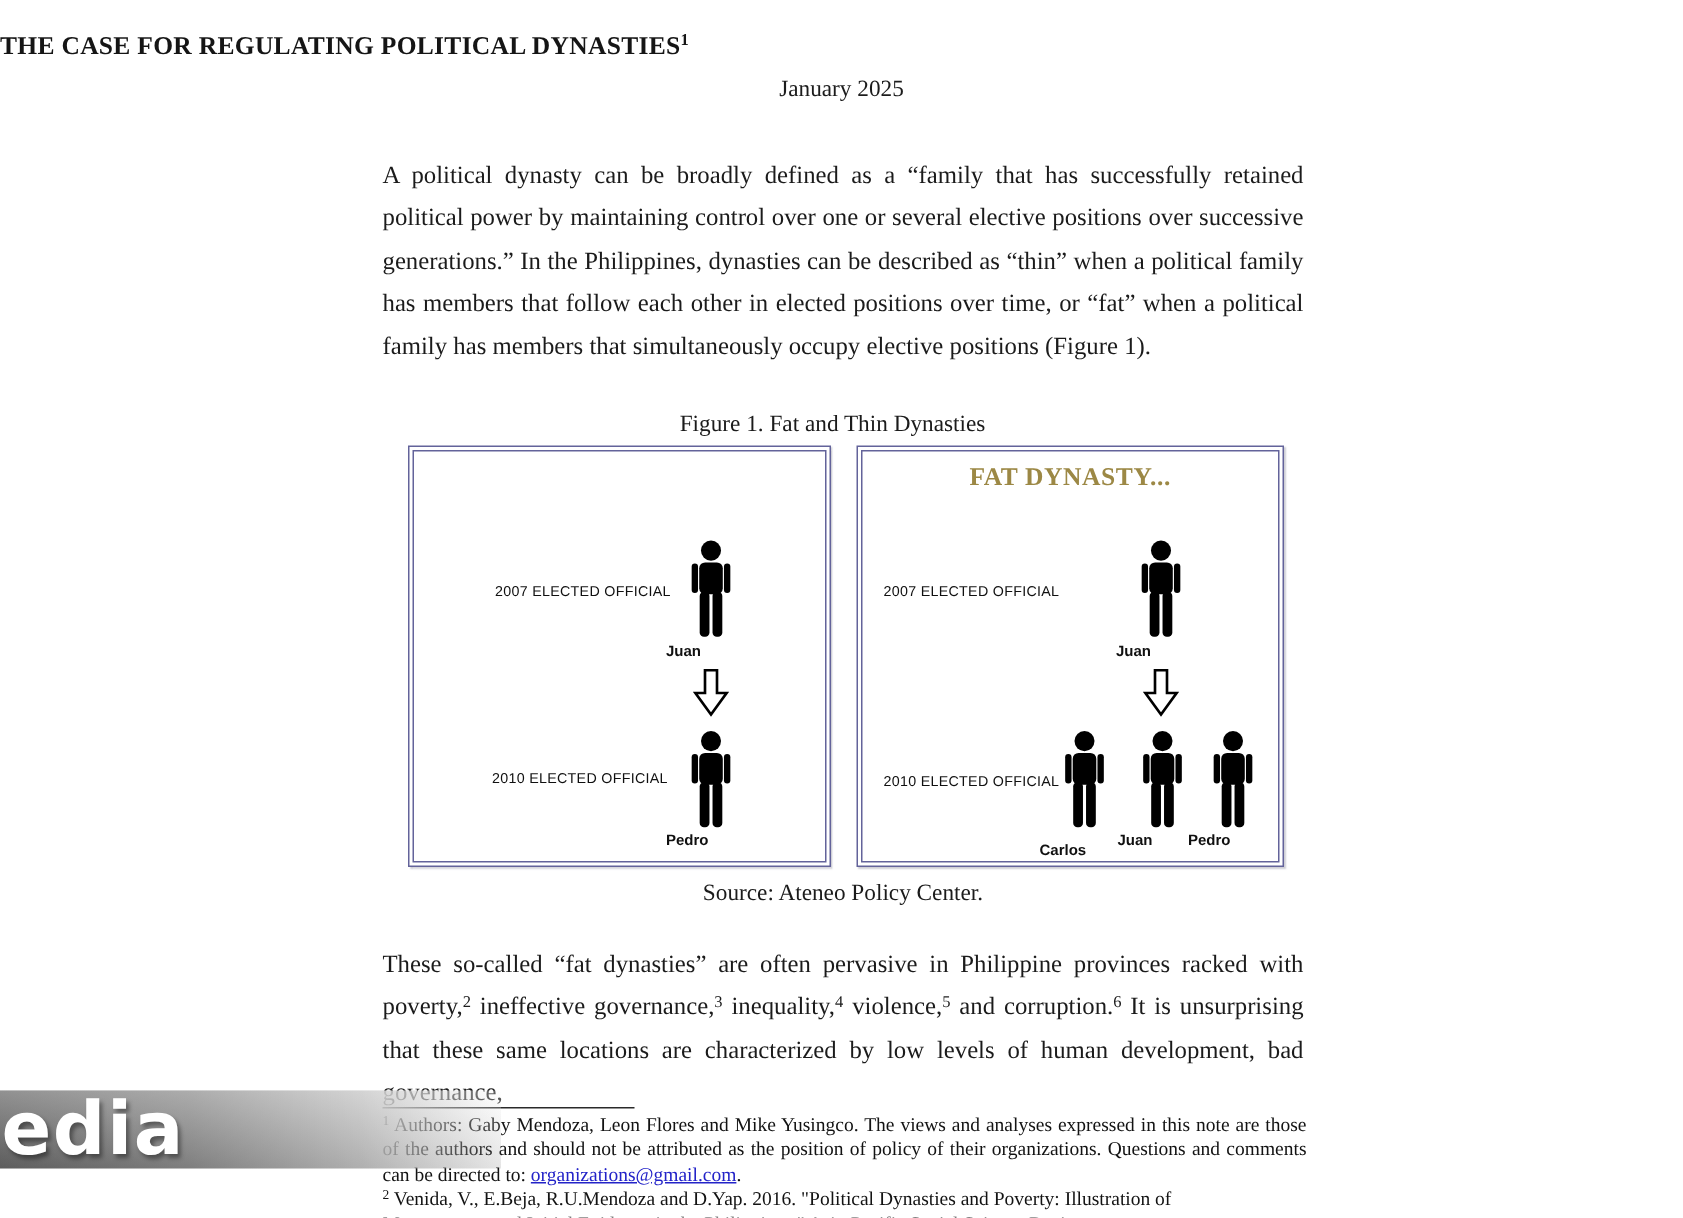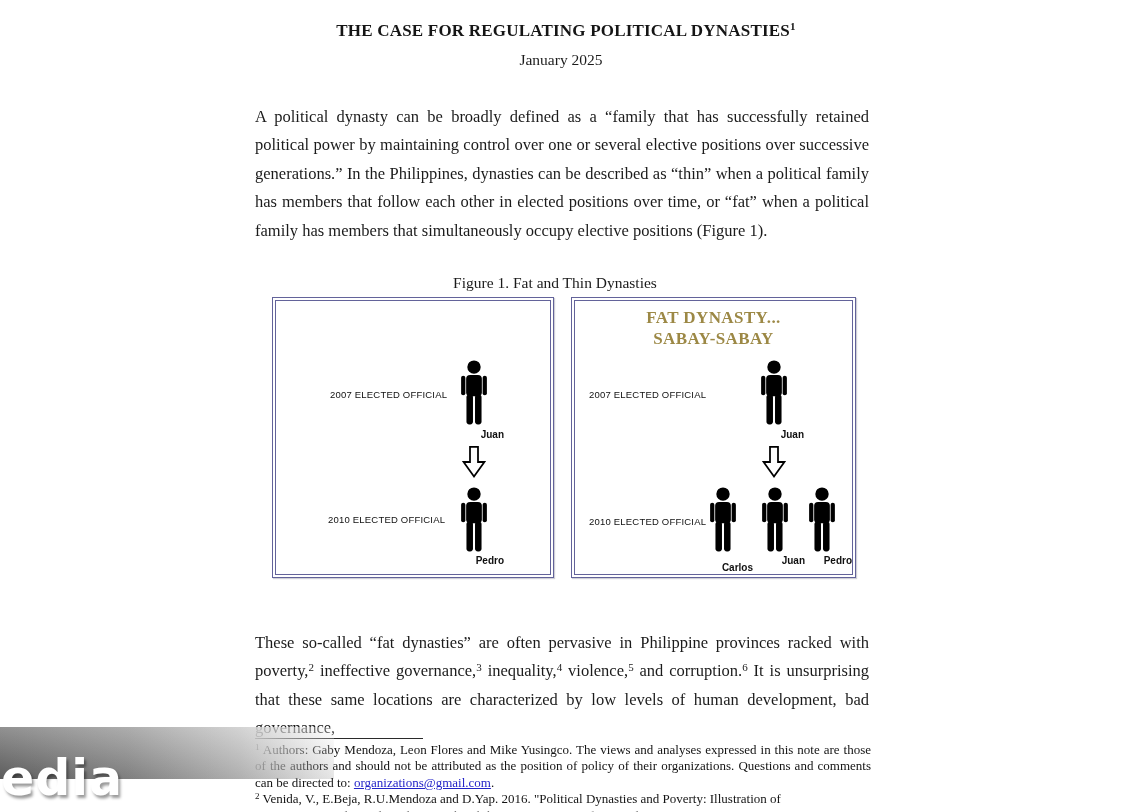--- a/index.html
+++ b/index.html
@@ -6,22 +6,22 @@
   body {
     width:1122px; height:812px; position:relative; overflow:hidden;
     background:#ffffff;
     font-family:"Liberation Serif", serif;
     color:#1c1c1c;
   }
   .page { position:absolute; inset:0; background:#fff; }
 
   
   .doc-title {
-    position:absolute; top:21px; left:0; width:1084px; text-align:center;
-    font-size:17px; font-weight:bold; letter-spacing:0.2px; color:#151515;padding-left:24px;
+    position:absolute; top:21px; left:0; width:1084px; text-align:left;
+    font-size:17px; font-weight:bold; letter-spacing:0.2px; color:#151515;
   }
   .doc-title sup { font-size:11px; line-height:0; vertical-align:6px; }
   .doc-date {
     position:absolute; top:51px; left:0; width:1122px; text-align:center;
     font-size:15.5px; color:#1c1c1c;
   }
 
   
   .para {
     position:absolute; left:255px; width:614px;
@@ -50,21 +50,21 @@
     font-size:17px; line-height:21px; letter-spacing:0.4px; color:#9c8845;
   }
   .row-label {
     position:absolute; font-family:"Liberation Sans", sans-serif;
     font-weight:normal; font-size:9.5px; letter-spacing:0.2px; color:#101010;
     white-space:nowrap;
   }
   .person { position:absolute; width:36px; height:66px; }
   .person svg { width:100%; height:100%; display:block; }
   .person-name {
-    position:absolute; width:60px; text-align:right;
+    position:absolute; width:60px; text-align:left;
     font-family:"Liberation Sans", sans-serif; font-weight:bold;
     font-size:10px; color:#101010;
   }
   .down-arrow { position:absolute; width:24px; height:32px; }
   .down-arrow svg { width:100%; height:100%; display:block; }
   .fig-source {
     position:absolute; top:587px; left:255px; width:614px; text-align:center;
     font-size:15.5px; color:#1b1b1b;
   }
 
@@ -86,21 +86,20 @@
     position:absolute; left:0; top:727px; width:334px; height:52px;
     background:
       linear-gradient(to bottom, rgba(255,255,255,0.28), rgba(0,0,0,0.10)),
       linear-gradient(to right, #676767 0%, #8d8d8d 38%, #c3c3c3 72%, rgba(255,255,255,0) 100%);
   }
   .watermark-text {
     position:absolute; left:1px; top:727px; height:52px;
     font-family:"DejaVu Sans", sans-serif; font-weight:bold;
     font-size:49px; line-height:52px; color:#ffffff; letter-spacing:1px;
     text-shadow:2px 3px 3px rgba(0,0,0,0.40);
-    margin-top:26px;
   }
 </style>
 </head>
 <body>
 
 <div class="page">
 
   <div class="doc-title"><span>THE CASE FOR REGULATING POLITICAL DYNASTIES</span><sup>1</sup></div>
   <div class="doc-date">January 2025</div>
 
@@ -141,21 +140,20 @@
         <rect x="23.3" y="44" width="8.3" height="38" rx="3.6"></rect>
       </svg>
     </div>
     <div class="person-name" style="left:171px; top:257px;">Pedro</div>
   </div>
 
   <div class="panel panel-right">
     <div class="panel-inner"></div>
     <div class="panel-title">
       <div>FAT DYNASTY...</div>
-      <div>SABAY-SABAY</div>
     </div>
 
     <div class="row-label" style="left:17px; top:91px;">2007 ELECTED OFFICIAL</div>
     <div class="person" style="left:184px; top:62px;">
       <svg viewBox="0 0 44 84" xmlns="http://www.w3.org/2000/svg" fill="#000">
         <circle cx="22" cy="9" r="8.5"></circle>
         <rect x="12" y="19" width="20" height="27" rx="5"></rect>
         <rect x="5.6" y="20" width="5.4" height="25" rx="2.7"></rect>
         <rect x="33" y="20" width="5.4" height="25" rx="2.7"></rect>
         <rect x="12.4" y="44" width="8.3" height="38" rx="3.6"></rect>
@@ -200,20 +198,21 @@
         <rect x="33" y="20" width="5.4" height="25" rx="2.7"></rect>
         <rect x="12.4" y="44" width="8.3" height="38" rx="3.6"></rect>
         <rect x="23.3" y="44" width="8.3" height="38" rx="3.6"></rect>
       </svg>
     </div>
     <div class="person-name" style="left:121px; top:264px;">Carlos</div>
     <div class="person-name" style="left:173px; top:257px;">Juan</div>
     <div class="person-name" style="left:220px; top:257px;">Pedro</div>
   </div>
 
+  <div class="fig-source">Source: Ateneo Policy Center.</div>
 
   <div class="para para2"><span>These so-called “fat dynasties” are often pervasive in Philippine provinces racked with poverty,</span><sup>2</sup><span> ineffective governance,</span><sup>3</sup><span> inequality,</span><sup>4</sup><span> violence,</span><sup>5</sup><span> and corruption.</span><sup>6</sup><span> It is unsurprising that these same locations are characterized by low levels of human development, bad governance,</span></div>
 
   <div class="fn-rule"></div>
   <div class="footnotes">
     <div class="fn"><sup>1</sup><span> Authors: Gaby Mendoza, Leon Flores and Mike Yusingco. The views and analyses expressed in this note are those of the authors and should not be attributed as the position of policy of their organizations. Questions and comments can be directed to: </span><a class="fn-link">organizations@gmail.com</a><span>.</span></div>
     <div class="fn"><sup>2</sup><span> Venida, V., E.Beja, R.U.Mendoza and D.Yap. 2016. "Political Dynasties and Poverty: Illustration of</span></div>
     <div class="fn fn-partial">Measurement and Initial Evidence in the Philippines." Asia-Pacific Social Science Review.</div>
   </div>
 

